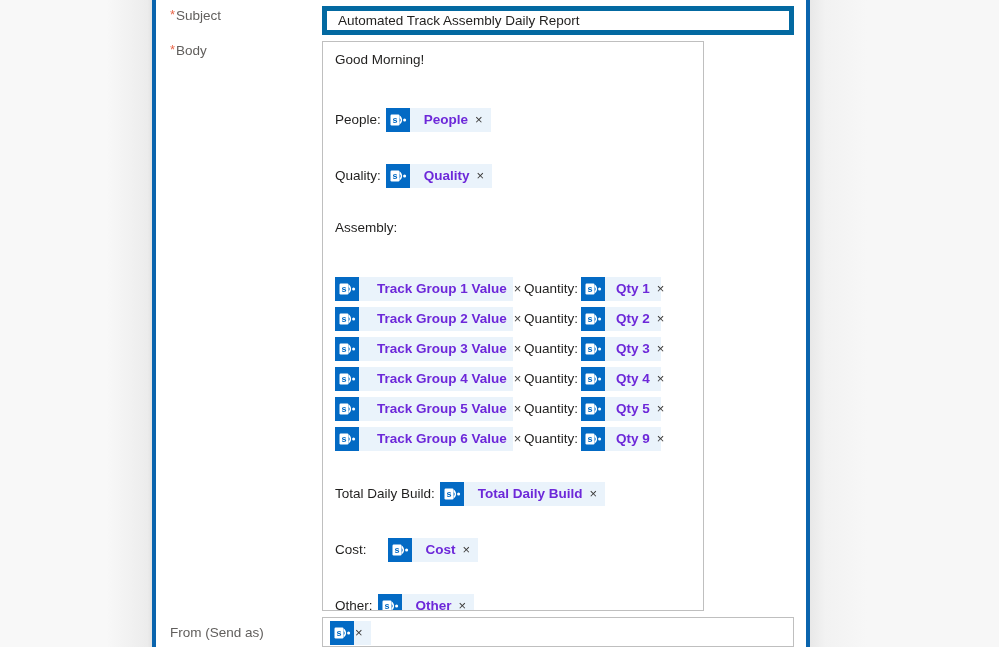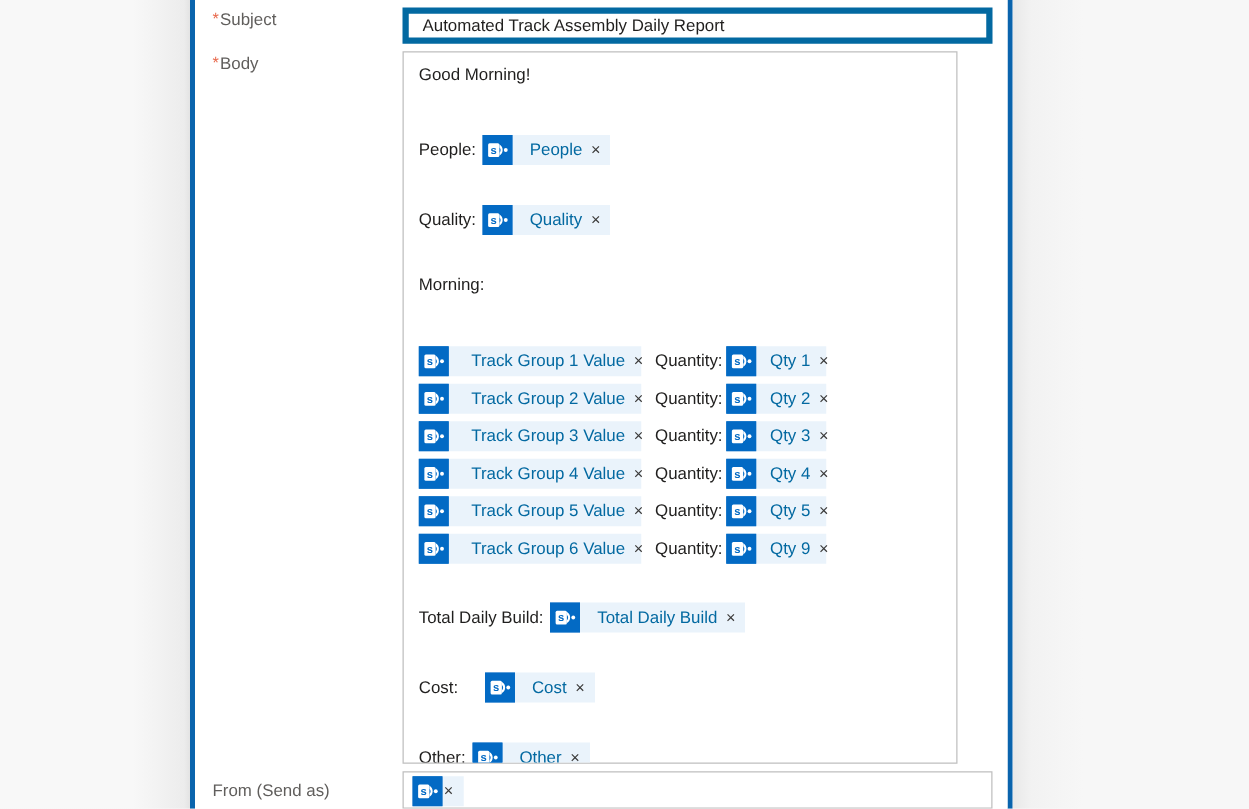--- a/index.html
+++ b/index.html
@@ -95,21 +95,21 @@
     padding: 0 11px;
     outline: none;
   }
 
   
   #row-body { left: 14px; top: 41px; width: 636px; }
   #row-body .field-label { width: 152px; }
 
   .rich-body {
     position: relative;
-    width: 444px;
+    width: 382px;
     height: 570px;
     border: 1px solid #bfbfbf;
     background: #ffffff;
     overflow: hidden;
     padding: 10px 12px 0 12px;
   }
 
   
   #row-from { left: 14px; top: 617px; width: 636px; }
   #row-from .field-label { width: 152px; padding-top: 8px; }
@@ -157,24 +157,25 @@
     height: 24px;
     background: #036ac4;
     display: flex;
     align-items: center;
     justify-content: center;
     flex: 0 0 auto;
   }
   .chip-icon svg { display: block; }
   .chip-text {
     font-size: 13.5px;
-    color: #0369a1;
+    color: #6d28d9;
     line-height: 24px;
     padding: 0 6px 0 14px;
     white-space: nowrap;
+    font-weight: bold;
   }
   .chip-x {
     font-size: 13px;
     color: #3b3a39;
     line-height: 24px;
     padding: 0 8px 0 1px;
     cursor: pointer;
     font-family: "Liberation Sans", sans-serif;
   }
   .vel-rows { display: flex; flex-direction: column; }
@@ -255,21 +256,21 @@
                       <path d="M13.6 7.6 A5.1 5.1 0 0 1 13.6 16.4 L13.6 14.1 A2.9 2.9 0 0 0 13.6 9.9 Z" fill="#ffffff"></path>
                       <circle cx="18.6" cy="12" r="1.55" fill="#ffffff"></circle>
                     </svg>
                   </span>
                   <span class="chip-text">Quality</span>
                   <span class="chip-x">×</span>
                 </span>
               </div>
             </div>
 
-          <div class="body-line" style="margin-bottom:41px;">Morning:</div>
+          <div class="body-line" style="margin-bottom:41px;">Assembly:</div>
 
           <div class="vel-rows" id="velocity-rows">
               <div class="vel-row">
                 <span class="chip group-chip">
                   <span class="chip-icon">
                     <svg width="24" height="24" viewBox="0 0 24 24" aria-hidden="true">
                       <rect x="0" y="0" width="24" height="24" fill="#036ac4"></rect>
                       <rect x="4.5" y="6.5" width="9" height="11" rx="1.2" fill="#ffffff"></rect>
                       <text x="9" y="15" font-family="Liberation Sans, sans-serif" font-size="9" font-weight="bold" fill="#036ac4" text-anchor="middle">s</text>
                       <path d="M13.6 7.6 A5.1 5.1 0 0 1 13.6 16.4 L13.6 14.1 A2.9 2.9 0 0 0 13.6 9.9 Z" fill="#ffffff"></path>

